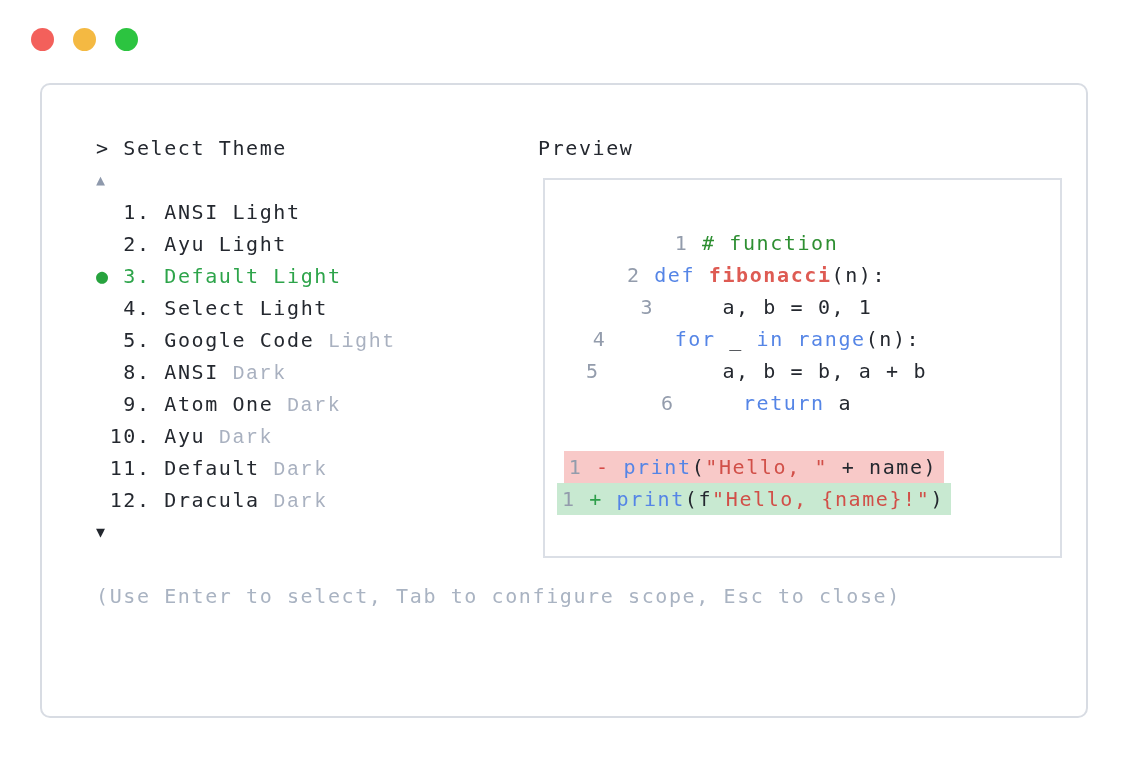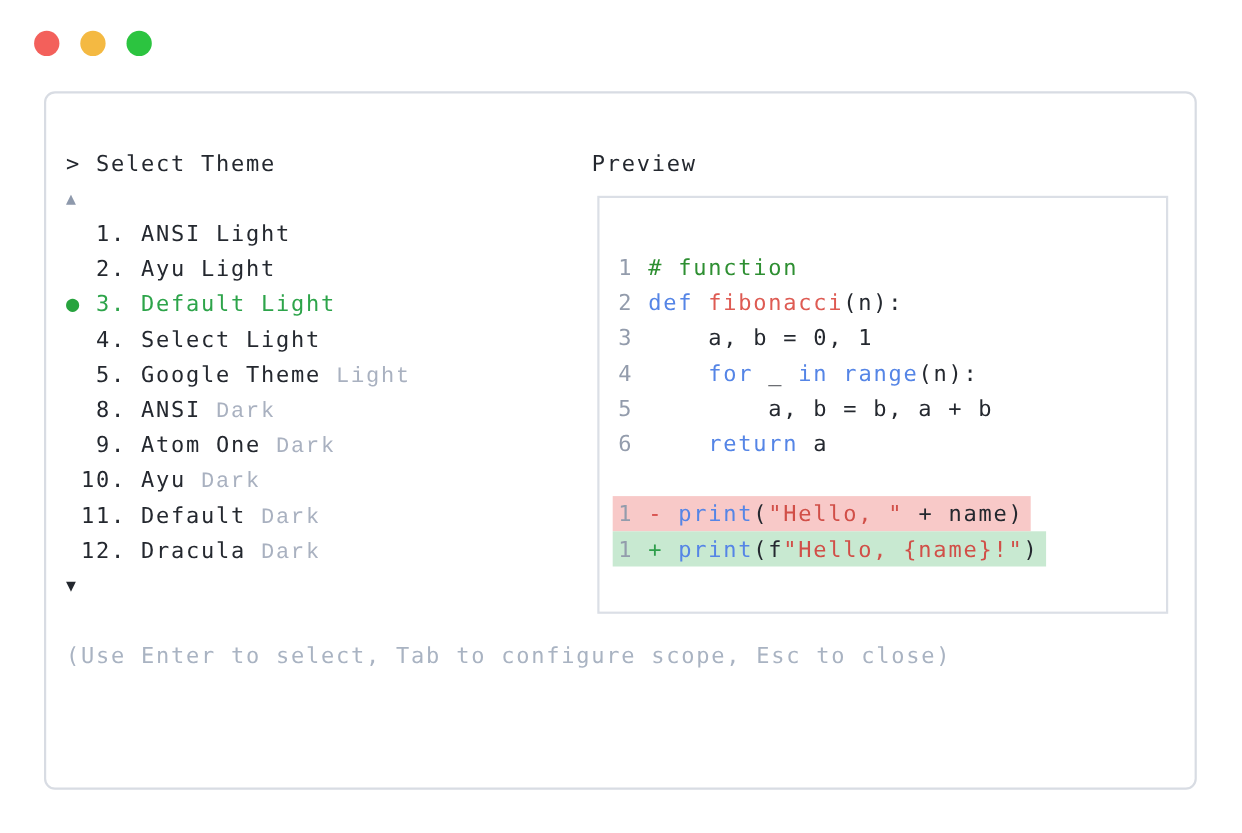--- a/index.html
+++ b/index.html
@@ -23,45 +23,45 @@
   .dot.yellow{background:var(--traffic-yellow);}
   .dot.green{background:var(--traffic-green);}
 
   .panel{
     position:absolute;left:40px;top:83px;width:1048px;height:635px;
     border:2px solid var(--panel-border);border-radius:10px;background:#fff;box-sizing:border-box;
   }
   .leftcol{position:absolute;left:18px;top:47px;}
   .row{
     height:32px;line-height:32px;font-size:20px;letter-spacing:1.6px;
-    white-space:pre;color:var(--text);
+    white-space:pre;color:var(--text);margin-left:36px;
   }
   .row.arrow{font-size:15px;}
   .row.arrow.up{color:var(--scroll-up);}
   .row.arrow.down{color:var(--scroll-down);}
   .marker{color:var(--bullet-green);}
   .item .tnum,.item .tname{color:var(--text);}
   .item.selected .tnum,.item.selected .tname{color:var(--selected-green);}
   .tsuffix{color:var(--muted);font-family:Liberation Mono, monospace;}
   .row.footer{color:var(--footer);}
 
   .ptitle{
     position:absolute;left:496px;top:47px;height:32px;line-height:32px;
     font-size:20px;letter-spacing:1.6px;color:var(--text);white-space:pre;
   }
   .pbox{
     position:absolute;left:501px;top:93px;width:519px;height:380px;
     border:2px solid var(--preview-border);background:#fff;box-sizing:border-box;
   }
-  #code{position:absolute;left:17px;top:47px;}
+  #code{position:absolute;left:17px;top:47px;text-align:center;}
   .cline{height:32px;line-height:32px;font-size:20px;letter-spacing:1.6px;white-space:pre;}
   .c-num{color:var(--line-number);}
   .c-comment{color:var(--comment);}
   .c-kw{color:var(--keyword);}
-  .c-fn{color:var(--function);}
+  .c-fn{color:var(--function);font-weight:bold;}
   .c-txt{color:var(--text);}
   .c-str{color:var(--string);}
   .c-minus{color:var(--diff-minus);}
   .c-plus{color:var(--diff-plus);}
   .linebg{display:inline-block;margin-left:-5px;padding:0 7px 0 5px;}
   .linebg.removed{background:var(--diff-removed-bg);}
   .linebg.added{background:var(--diff-added-bg);}
 </style>
 </head>
 <body>
@@ -74,21 +74,21 @@
 
 <div class="panel">
   <div class="leftcol">
     <div class="row prompt">&gt; Select Theme</div>
     <div class="row arrow up">▲</div>
     <div id="theme-list">
         <div class="row item"><span class="marker"> </span><span class="tnum"> 1. </span><span class="tname">ANSI Light</span></div>
         <div class="row item"><span class="marker"> </span><span class="tnum"> 2. </span><span class="tname">Ayu Light</span></div>
         <div class="row item selected"><span class="marker">●</span><span class="tnum"> 3. </span><span class="tname">Default Light</span></div>
         <div class="row item"><span class="marker"> </span><span class="tnum"> 4. </span><span class="tname">Select Light</span></div>
-        <div class="row item"><span class="marker"> </span><span class="tnum"> 5. </span><span class="tname">Google Theme</span><span class="tsuffix"> Light</span></div>
+        <div class="row item"><span class="marker"> </span><span class="tnum"> 5. </span><span class="tname">Google Code</span><span class="tsuffix"> Light</span></div>
         <div class="row item"><span class="marker"> </span><span class="tnum"> 8. </span><span class="tname">ANSI</span><span class="tsuffix"> Dark</span></div>
         <div class="row item"><span class="marker"> </span><span class="tnum"> 9. </span><span class="tname">Atom One</span><span class="tsuffix"> Dark</span></div>
         <div class="row item"><span class="marker"> </span><span class="tnum">10. </span><span class="tname">Ayu</span><span class="tsuffix"> Dark</span></div>
         <div class="row item"><span class="marker"> </span><span class="tnum">11. </span><span class="tname">Default</span><span class="tsuffix"> Dark</span></div>
         <div class="row item"><span class="marker"> </span><span class="tnum">12. </span><span class="tname">Dracula</span><span class="tsuffix"> Dark</span></div>
       </div>
     <div class="row arrow down">▼</div>
     <div class="row blank"></div>
     <div class="row footer">(Use Enter to select, Tab to configure scope, Esc to close)</div>
   </div>

